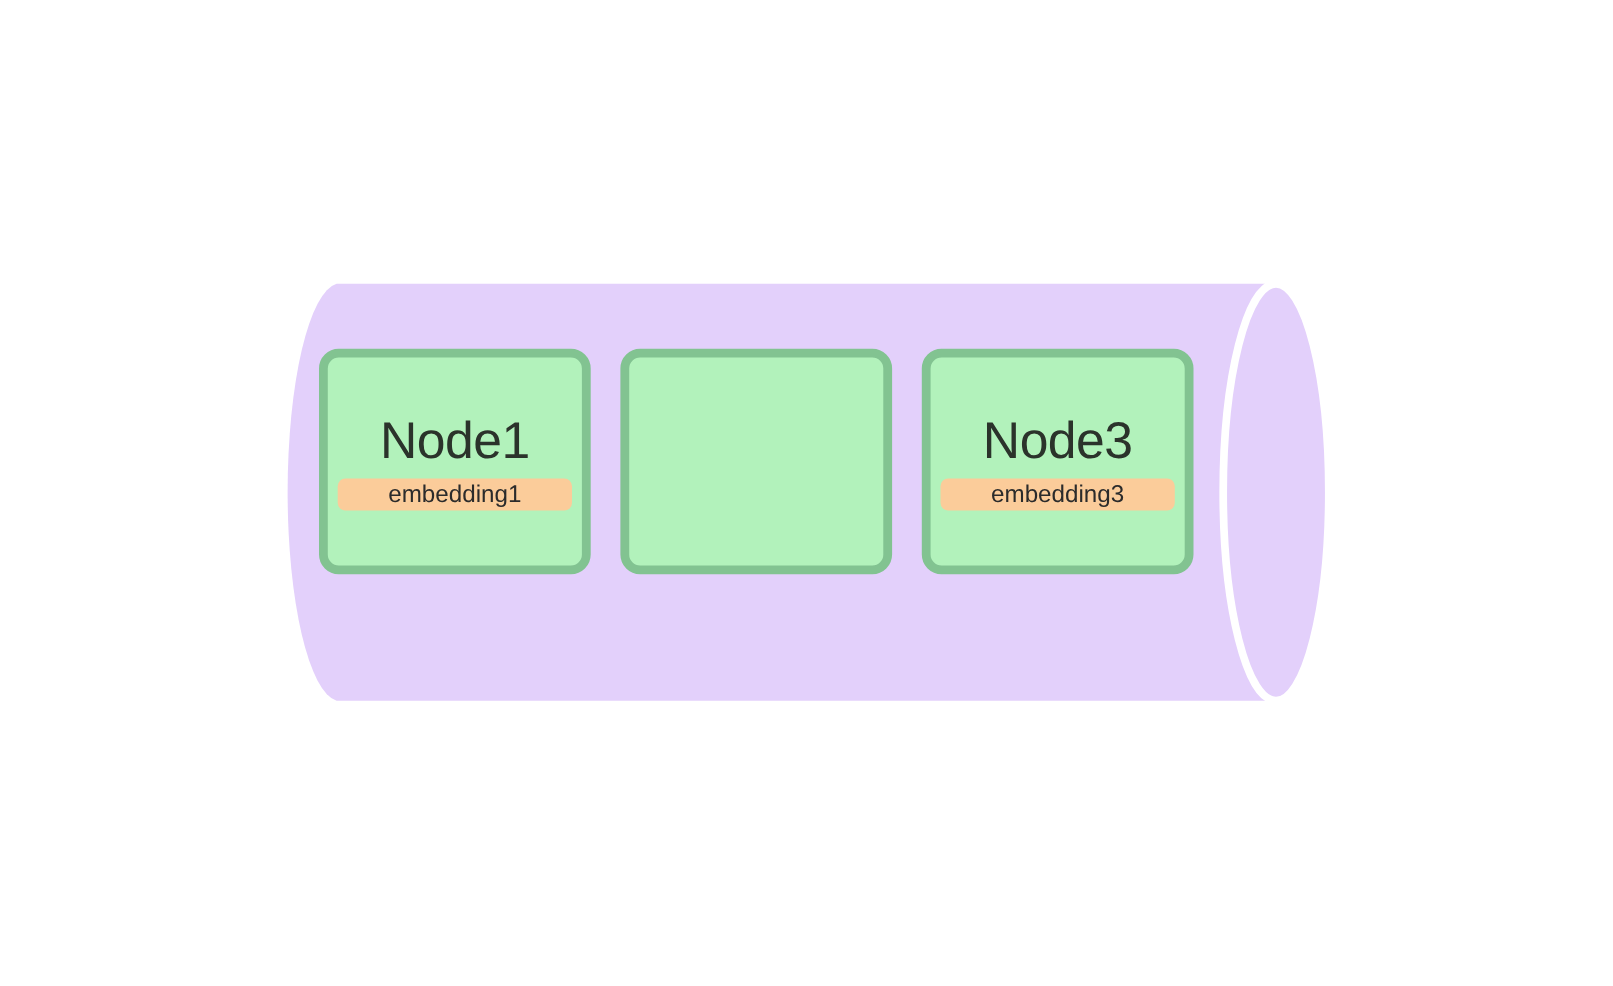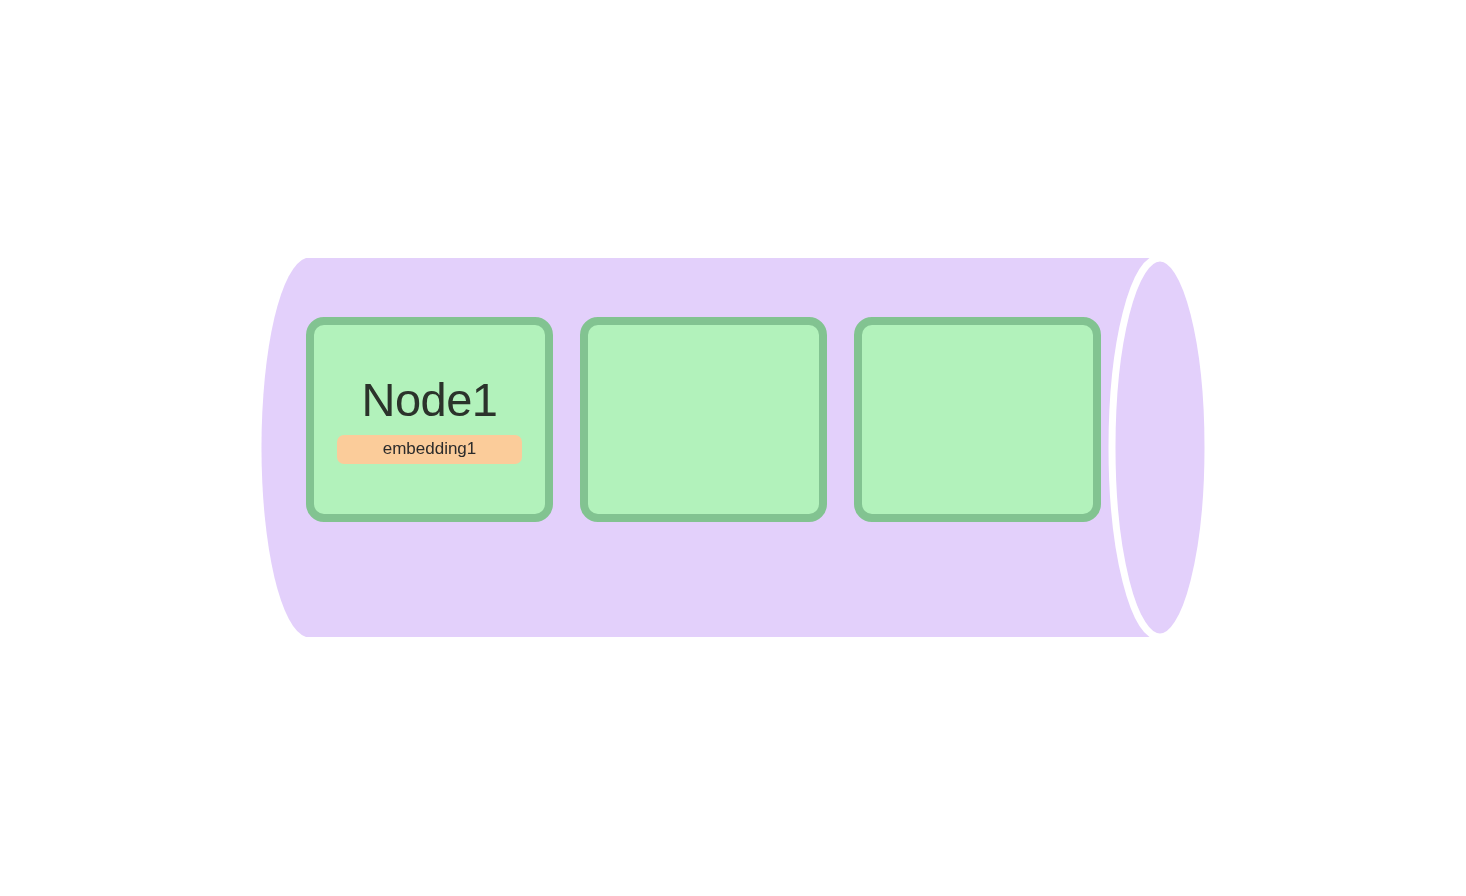--- a/index.html
+++ b/index.html
@@ -35,21 +35,21 @@
   .cyl-svg {
     position: absolute;
     left: 0;
     top: 0;
     display: block;
   }
 
   
   .nodes-row {
     position: absolute;
-    left: 306px;
+    left: 290px;
     top: 317px;
     width: 795px;
     height: 205px;
     display: flex;
     flex-direction: row;
     justify-content: space-between;
     align-items: stretch;
   }
 
   .node-box {
@@ -70,28 +70,28 @@
     font-size: 47px;
     line-height: 1.0;
     color: #2b332b;
     letter-spacing: -0.5px;
     font-weight: 400;
     margin: 0 0 12px 0;
     white-space: nowrap;
   }
 
   .node-badge {
-    width: 185px;
+    width: 213px;
     height: 29px;
     background: #fbcc9a;
     border-radius: 7px;
     display: flex;
     align-items: center;
     justify-content: center;
-    font-size: 17px;
+    font-size: 22px;
     color: #2b2b2b;
     white-space: nowrap;
   }
 </style>
 </head>
 <body>
 
 <div id="canvas">
 
   <div class="cylinder-layer">
@@ -110,16 +110,18 @@
 
     <div class="node-box">
       <div class="node-title">Node1</div>
       <div class="node-badge">embedding1</div>
     </div>
 
     <div class="node-box">
     </div>
 
     <div class="node-box">
+      <div class="node-title">Node3</div>
+      <div class="node-badge">embedding3</div>
     </div>
 
   </div>
 </div>
 
 </body></html>

